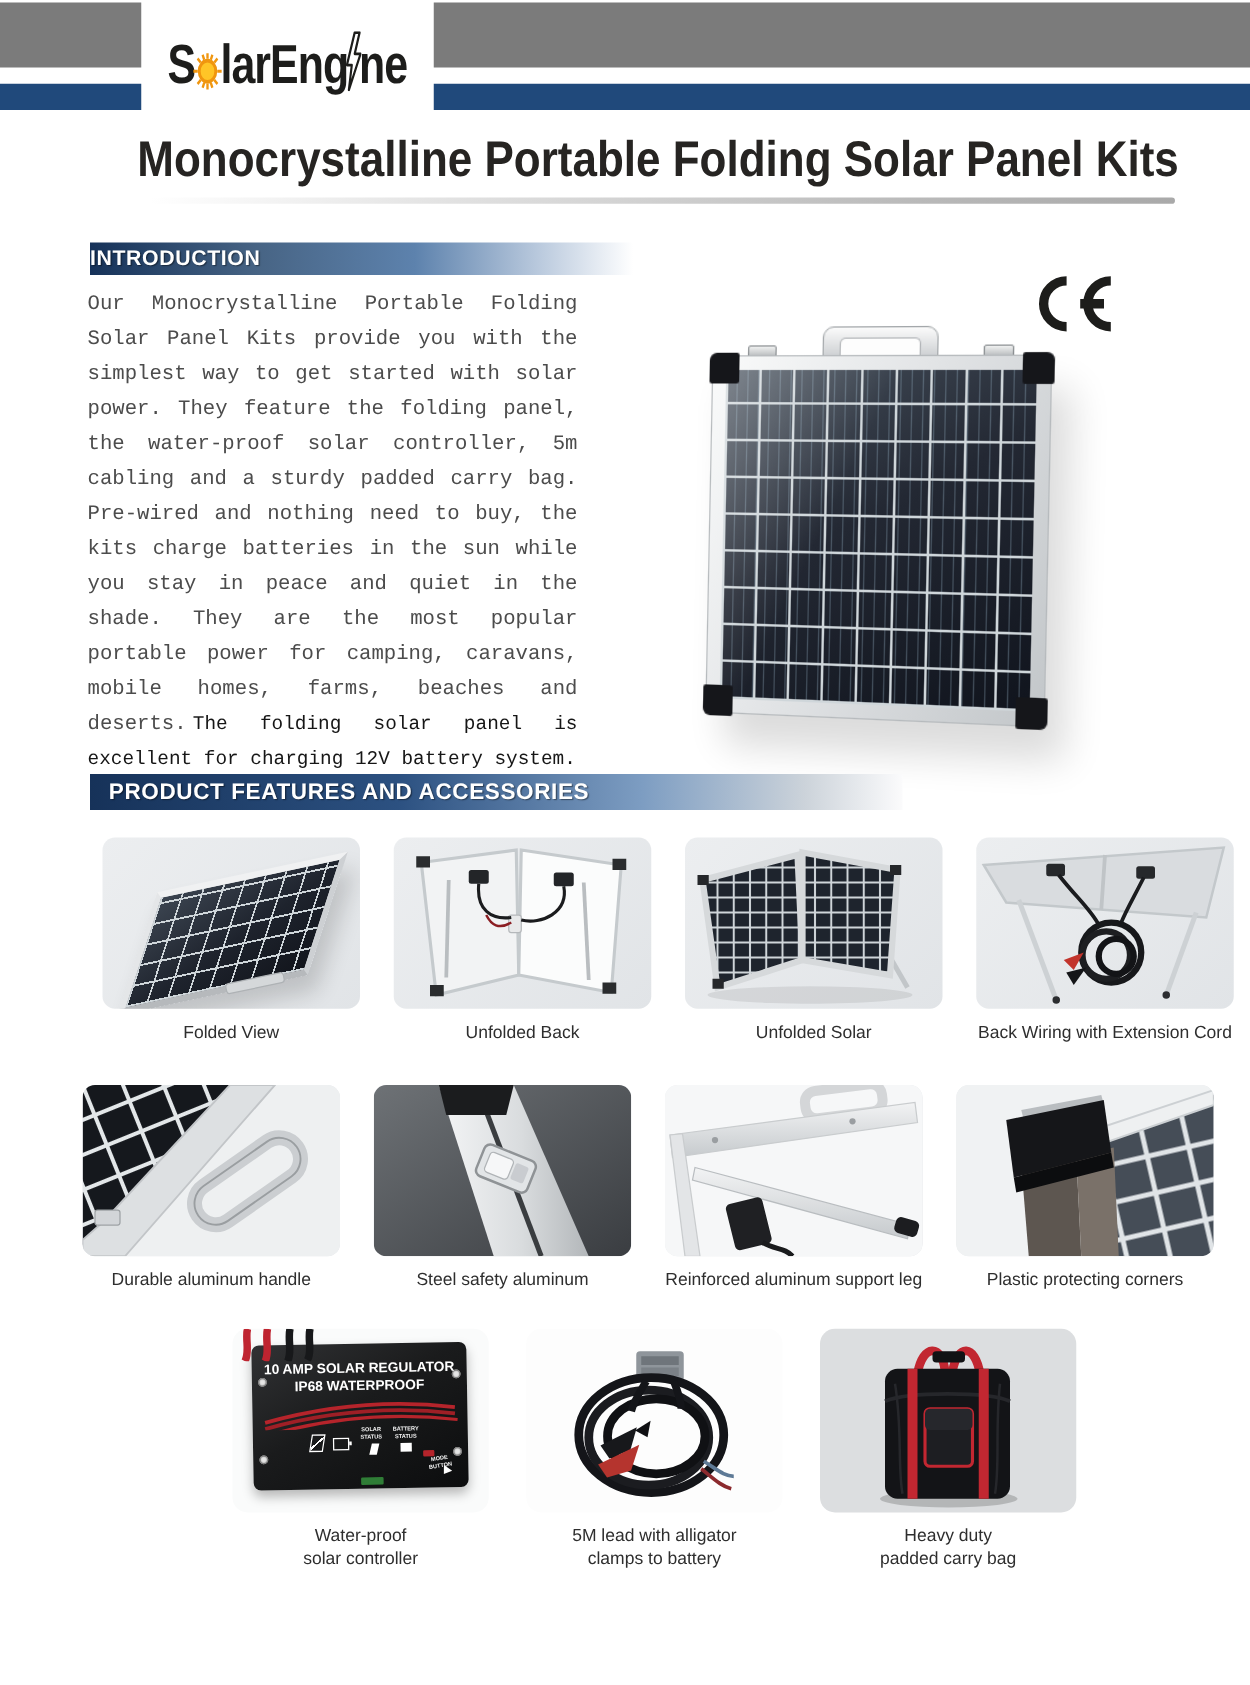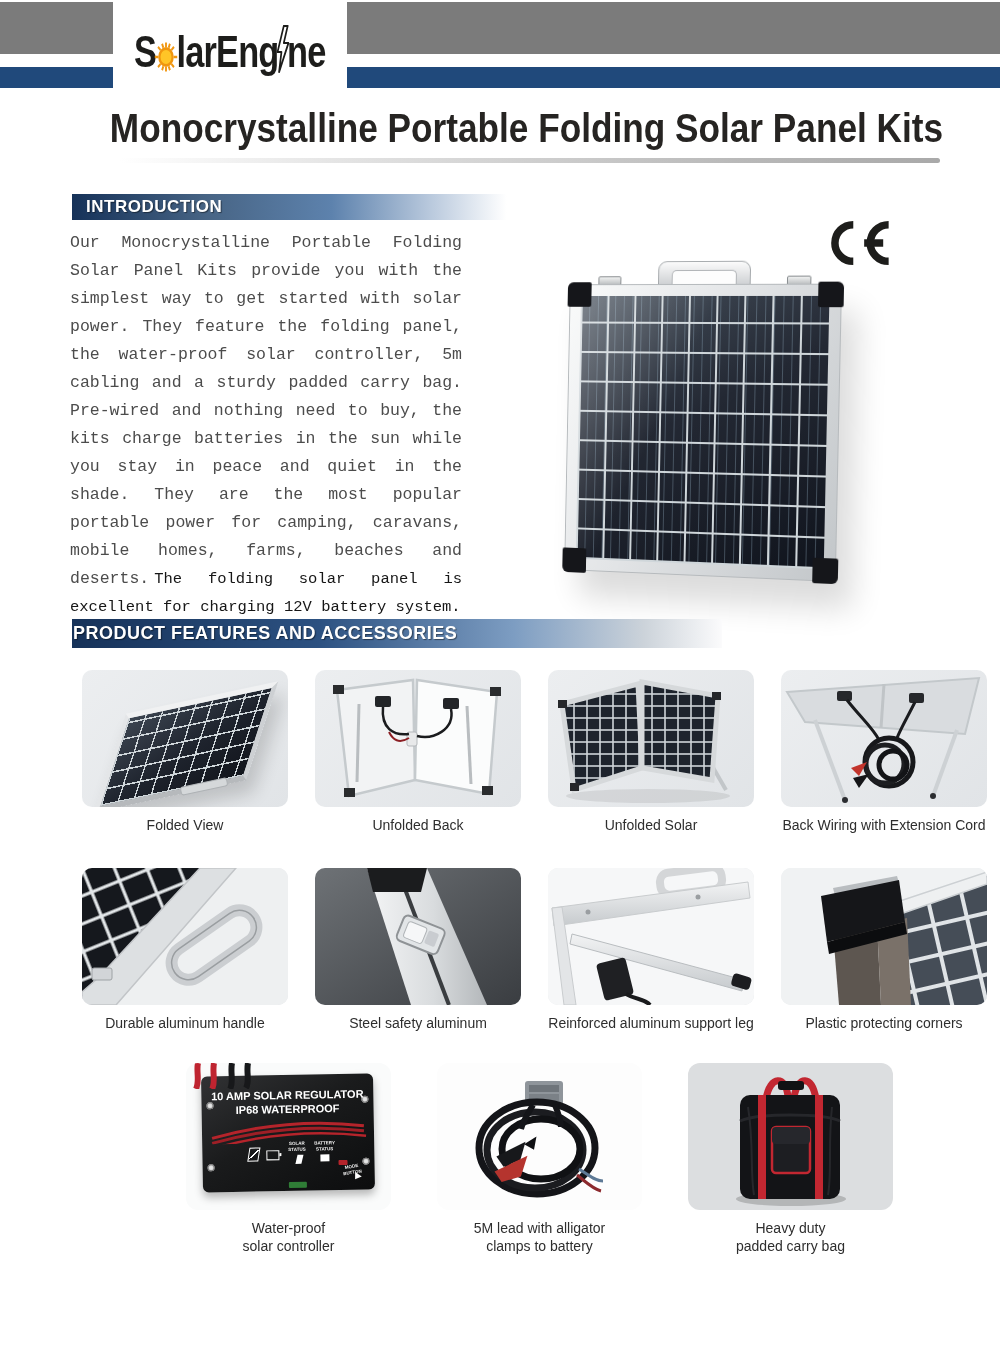--- a/index.html
+++ b/index.html
@@ -21,24 +21,24 @@
   .title{position:absolute;left:0;top:106px;width:1000px;text-align:right;}
   .title-inner{display:inline-block;font-size:40px;font-weight:bold;color:#262422;
                transform:scaleX(.88);letter-spacing:0;white-space:nowrap;}
   .title-rule{position:absolute;left:120px;top:158px;width:820px;height:5px;border-radius:3px;
               background:linear-gradient(90deg,#ffffff 0%,#dcdcdc 35%,#b9b9b9 75%,#a9a9a9 100%);}
 
   
   .sec-bar{position:absolute;color:#fff;font-weight:bold;letter-spacing:.5px;
            text-shadow:1px 1px 1px rgba(0,0,0,.45);}
   .intro-bar{left:72px;top:194px;width:448px;height:26px;line-height:26px;font-size:17px;
-             padding-left:14px;box-sizing:border-box;
+             box-sizing:border-box;
              background:linear-gradient(90deg,#163259 0%,#27496fd9 30%,#5d82ad 58%,#b9c9dd 80%,#ffffff 97%);}
   .feat-bar{left:72px;top:619px;width:650px;height:29px;line-height:29px;font-size:18px;
-            padding-left:1px;box-sizing:border-box;
+            padding-left:15px;box-sizing:border-box;
             background:linear-gradient(90deg,#163259 0%,#2c5181 38%,#7d9dc2 68%,#ccd3da 88%,#fbfbfc 100%);}
 
   
   .intro-text{position:absolute;left:70px;top:229px;width:392px;margin:0;font-size:16.5px;
               line-height:28px;color:#4c4c4c;text-align:justify;font-family:Liberation Mono, monospace;}
   .intro-note{font-size:15.5px;color:#161616;margin-left:5px;}
 
   
   .ce{position:absolute;left:822px;top:219px;}
 
@@ -66,22 +66,22 @@
         border-radius:9px 9px 3px 3px;}
   .hero-handle::after{content:"";position:absolute;left:13px;right:13px;top:8px;bottom:-1px;
         background:#fdfdfd;border:1px solid #b2b5b8;border-bottom:none;border-radius:5px 5px 0 0;}
   .hero-latch{position:absolute;top:-8px;width:22px;height:10px;border:1px solid #8a8e91;
         background:linear-gradient(#f0f1f1,#a9adb0);border-radius:2px;}
   .hl-l{left:30px;} .hl-r{right:30px;}
 
   
   .row{position:absolute;display:flex;}
   .row1{left:68px;top:670px;gap:13px;}
-  .row2{left:68px;top:868px;gap:13px;justify-content:flex-end;}
-  .row3{left:172px;top:1063px;gap:32px;}
+  .row2{left:52px;top:868px;gap:13px;justify-content:flex-end;}
+  .row3{left:172px;top:1063px;gap:16px;}
   figure{margin:0;width:206px;padding-left:14px;}
   .row3 figure{width:205px;}
   .photo{position:relative;width:206px;height:137px;border-radius:10px;overflow:hidden;
          background:linear-gradient(135deg,#eceef0,#e1e4e7);}
   .row3 .photo{width:205px;height:147px;border-radius:12px;}
   figcaption{margin-top:9px;text-align:center;font-size:14px;color:#2e2e2e;
              white-space:pre-line;line-height:1.3;}
   .photo svg{position:absolute;left:0;top:0;}
 
   

